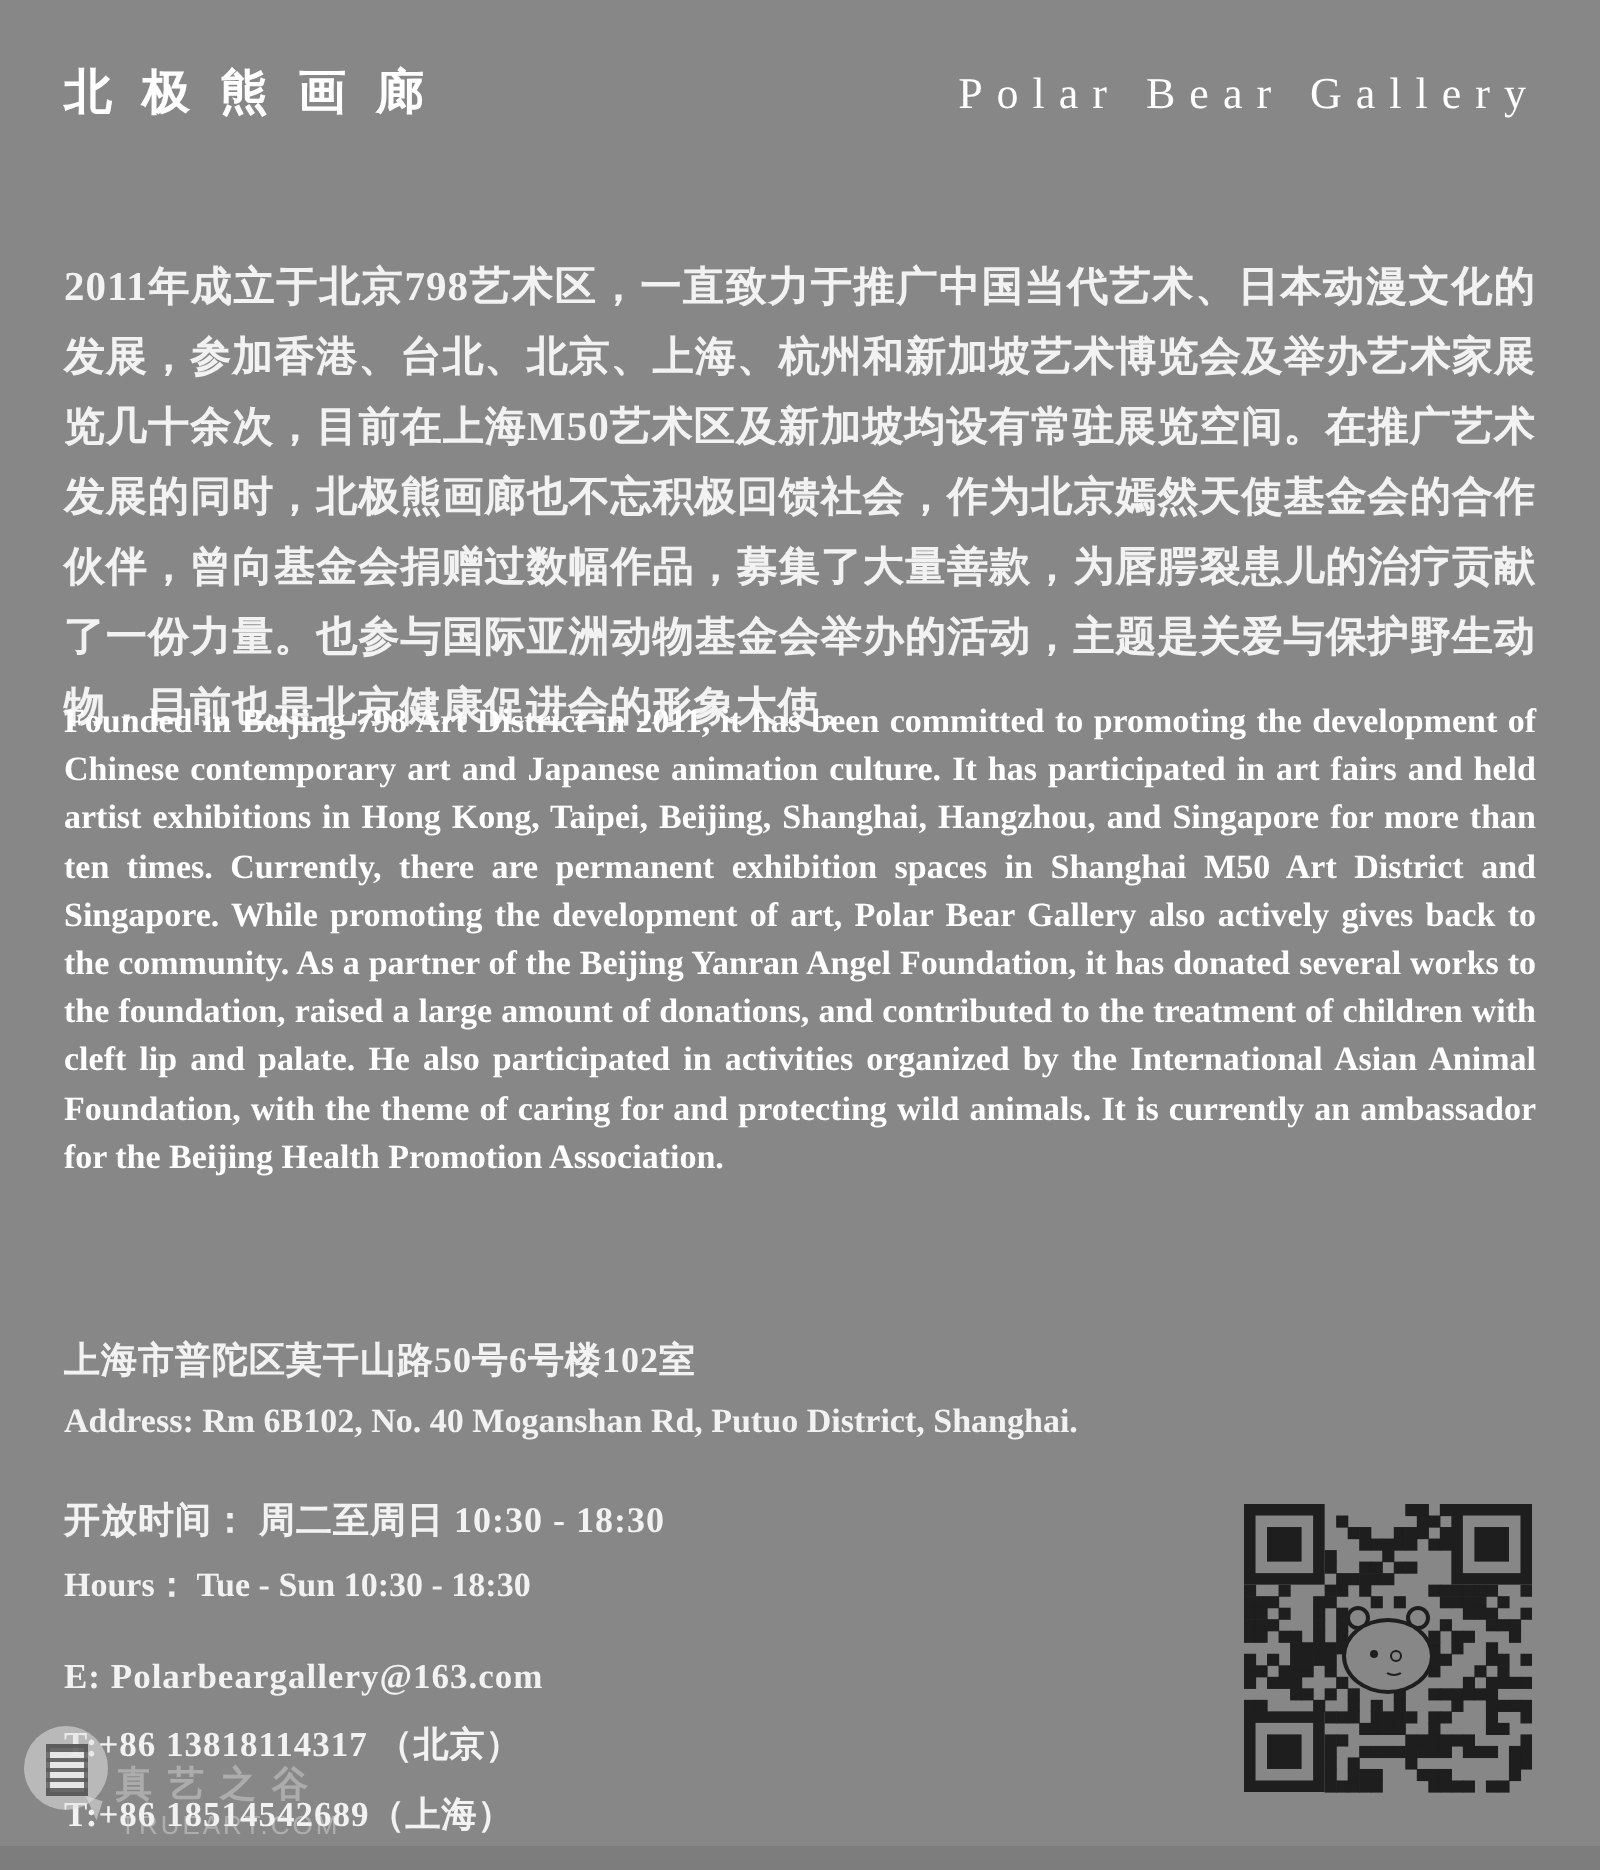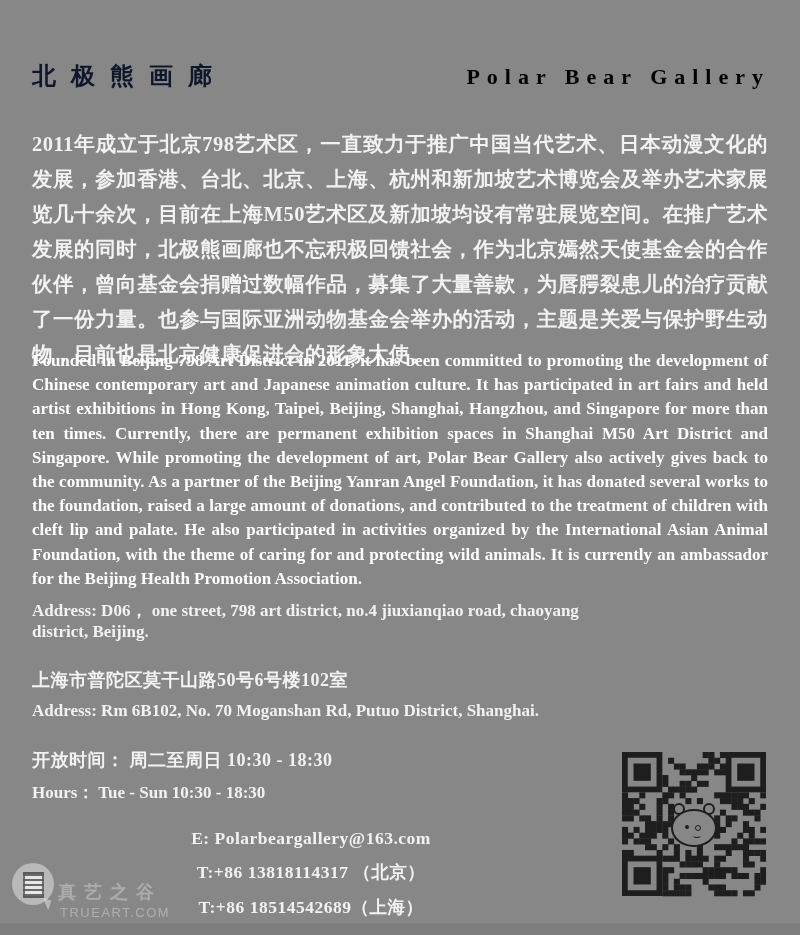--- a/index.html
+++ b/index.html
@@ -10,25 +10,25 @@
     background:#878787;
     overflow:hidden;
     font-family:"Liberation Serif","DejaVu Serif",serif;
   }
   
   .header{
     position:absolute;top:30px;left:32px;right:30px;
     display:flex;justify-content:space-between;align-items:baseline;
   }
   .title-cn{
-    font-size:24px;font-weight:bold;color:#0f172a;
-    letter-spacing:15px;white-space:nowrap;margin-top:30px;
+    font-size:24px;font-weight:bold;color:#ffffff;
+    letter-spacing:15px;white-space:nowrap;
   }
   .title-en{
-    font-size:22px;font-weight:700;color:#000000;
+    font-size:22px;font-weight:400;color:#ffffff;
     letter-spacing:7px;white-space:nowrap;
   }
   
   .intro-cn{
     position:absolute;top:106px;left:32px;right:32px;
     color:#f2f2f2;font-size:20.5px;line-height:35px;
     font-weight:bold;letter-spacing:0.5px;
     text-align:justify;text-align-last:left;
   }
   .intro-en{
@@ -38,21 +38,21 @@
     text-align:justify;text-align-last:left;
   }
   
   .block{position:absolute;left:32px;right:210px;color:#f2f2f2;}
   .block .cn{font-size:18px;font-weight:bold;letter-spacing:0.5px;}
   .block .en{font-size:17px;font-weight:bold;margin-top:9px;}
   .addr-beijing{top:590px;}
   .addr-shanghai{top:668px;}
   .hours{top:748px;}
   .contact{top:828px;}
-  .contact div{font-size:17.5px;font-weight:bold;margin-bottom:11px;letter-spacing:0.5px;text-align:center;}
+  .contact div{font-size:17.5px;font-weight:bold;margin-bottom:11px;letter-spacing:0.5px;}
   
   .qr{
     position:absolute;top:752px;right:34px;
     width:144px;height:146px;
   }
   .qr svg{display:block;}
   .qr-bear{
     position:absolute;left:50%;top:50%;
     transform:translate(-50%,-50%);
     width:48px;height:44px;
@@ -122,26 +122,25 @@
   <div class="header">
     <span class="title-cn">北极熊画廊</span>
     <span class="title-en">Polar Bear Gallery</span>
   </div>
 
   <p class="intro-cn">2011年成立于北京798艺术区，一直致力于推广中国当代艺术、日本动漫文化的发展，参加香港、台北、北京、上海、杭州和新加坡艺术博览会及举办艺术家展览几十余次，目前在上海M50艺术区及新加坡均设有常驻展览空间。在推广艺术发展的同时，北极熊画廊也不忘积极回馈社会，作为北京嫣然天使基金会的合作伙伴，曾向基金会捐赠过数幅作品，募集了大量善款，为唇腭裂患儿的治疗贡献了一份力量。也参与国际亚洲动物基金会举办的活动，主题是关爱与保护野生动物，目前也是北京健康促进会的形象大使。</p>
 
   <p class="intro-en">Founded in Beijing 798 Art District in 2011, it has been committed to promoting the development of Chinese contemporary art and Japanese animation culture. It has participated in art fairs and held artist exhibitions in Hong Kong, Taipei, Beijing, Shanghai, Hangzhou, and Singapore for more than ten times. Currently, there are permanent exhibition spaces in Shanghai M50 Art District and Singapore. While promoting the development of art, Polar Bear Gallery also actively gives back to the community. As a partner of the Beijing Yanran Angel Foundation, it has donated several works to the foundation, raised a large amount of donations, and contributed to the treatment of children with cleft lip and palate. He also participated in activities organized by the International Asian Animal Foundation, with the theme of caring for and protecting wild animals. It is currently an ambassador for the Beijing Health Promotion Association.</p>
 
   <div class="block addr-beijing">
-    <div class="en">Address: D06， one street, 798 art district, no.4 jiuxianqiao road, chaoyang district, Beijing.</div>
   </div>
 
   <div class="block addr-shanghai">
     <div class="cn">上海市普陀区莫干山路50号6号楼102室</div>
-    <div class="en">Address: Rm 6B102, No. 70 Moganshan Rd, Putuo District, Shanghai.</div>
+    <div class="en">Address: Rm 6B102, No. 40 Moganshan Rd, Putuo District, Shanghai.</div>
   </div>
 
   <div class="block hours">
     <div class="cn">开放时间： 周二至周日 10:30 - 18:30</div>
     <div class="en">Hours： Tue - Sun 10:30 - 18:30</div>
   </div>
 
   <div class="block contact">
     <div>E: Polarbeargallery@163.com</div>
     <div>T:+86 13818114317 （北京）</div>

